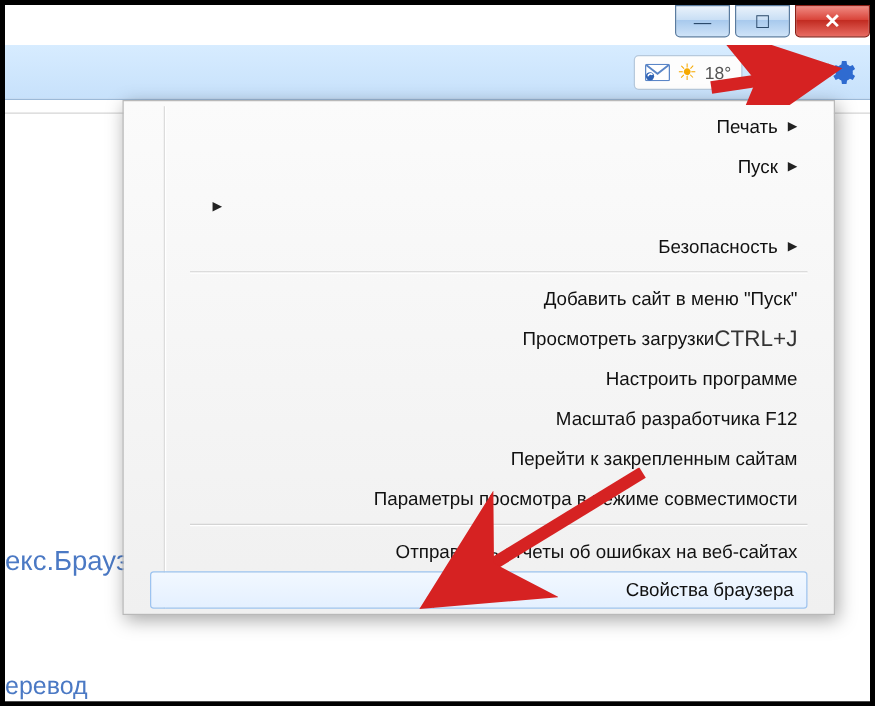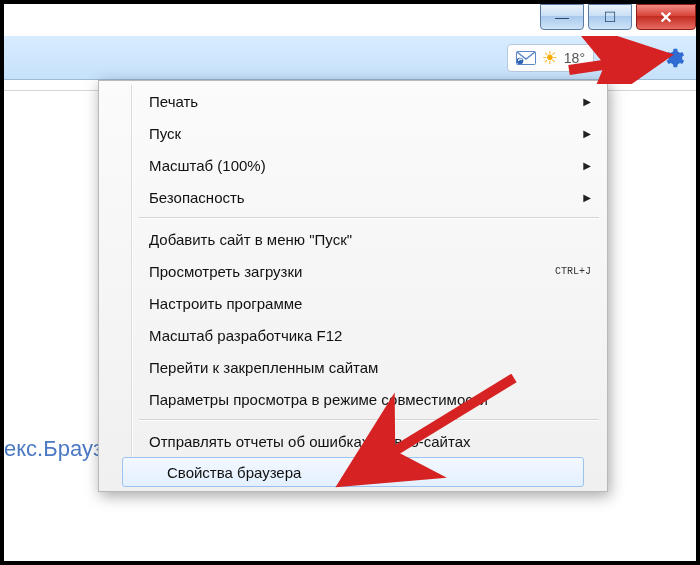--- a/index.html
+++ b/index.html
@@ -108,53 +108,54 @@
     text-decoration: none;
   }
   .bg-text1 { top: 356px; }
   .bg-text2 { top: 458px; border-bottom: 2px solid #4b79c4; font-size:20px; }
 
   
   .menu {
     position: absolute;
     left: 94px;
     top: 76px;
-    width: 510px;
+    width: 570px;
     background: linear-gradient(#fbfbfb, #f0f0f0);
     border: 1px solid #b9b9b9;
     box-shadow: 2px 4px 14px rgba(0,0,0,0.35);
-    padding: 4px 6px;
+    padding: 4px 19px;
+    text-align: right;
   }
   .menu .gutter {
     position: absolute;
     left: 32px; top: 4px; bottom: 4px;
     width: 0;
     border-left: 1px solid #dcdcdc;
     border-right: 1px solid #ffffff;
   }
   .menu-item {
     position: relative;
     height: 32px;
     display: flex;
     align-items: center;
     padding-left: 44px;
     padding-right: 10px;
     font-size: 15px;
     color: #111;
     cursor: default;
   }
   .menu-item.highlight {
-    margin: 0 17px;
+    margin: 0 2px;
     border: 1px solid #9cc3f0;
     border-radius: 3px;
     background: linear-gradient(#f2f8ff, #e4f0ff);
     height: 30px;
   }
   .menu-item .label { flex: 1; }
-  .menu-item .shortcut { color: #333; font-size: 10px; font-family: Liberation Mono, monospace; }
+  .menu-item .shortcut { color: #333; font-size: 18px; }
   .menu-item .arrow {
     font-size: 10px;
     color: #222;
     margin-left: 8px;
   }
   .menu-sep {
     height: 0;
     margin: 4px 2px 4px 34px;
     border-top: 1px solid #d4d4d4;
     border-bottom: 1px solid #ffffff;
@@ -207,34 +208,34 @@
       <svg width="22" height="22" viewBox="0 0 24 24">
         <path d="M12 8a4 4 0 1 0 0 8 4 4 0 0 0 0-8zm9 4a8.9 8.9 0 0 0-.12-1.45l2.1-1.64-2-3.46-2.48 1a8.9 8.9 0 0 0-2.51-1.45L15.5 2h-4l-.49 2.99a8.9 8.9 0 0 0-2.51 1.45l-2.48-1-2 3.46 2.1 1.64A8.9 8.9 0 0 0 6 12c0 .49.04.98.12 1.45l-2.1 1.64 2 3.46 2.48-1c.77.62 1.62 1.11 2.51 1.45L11.5 22h4l.49-2.99a8.9 8.9 0 0 0 2.51-1.45l2.48 1 2-3.46-2.1-1.64c.08-.47.12-.96.12-1.46z" fill="#2f6bd0"></path>
       </svg>
     </div>
   </div>
 </div>
 
 <div class="page">
   <div class="line"></div>
   <span class="bg-text1">екс.Брауз</span>
+  <span class="bg-text2">еревод</span>
 </div>
 
 <div class="menu" id="menu">
   <div class="gutter"></div>
 <div class="menu-item">
       <span class="label">Печать</span>
       <span class="arrow">▶</span>
     </div>
     <div class="menu-item">
       <span class="label">Пуск</span>
       <span class="arrow">▶</span>
     </div>
     <div class="menu-item">
-      <span class="label">Масштаб (100%)</span>
       <span class="arrow">▶</span>
     </div>
     <div class="menu-item">
       <span class="label">Безопасность</span>
       <span class="arrow">▶</span>
     </div>
     <div class="menu-sep"></div>
     <div class="menu-item">
       <span class="label">Добавить сайт в меню "Пуск"</span>
     </div>

